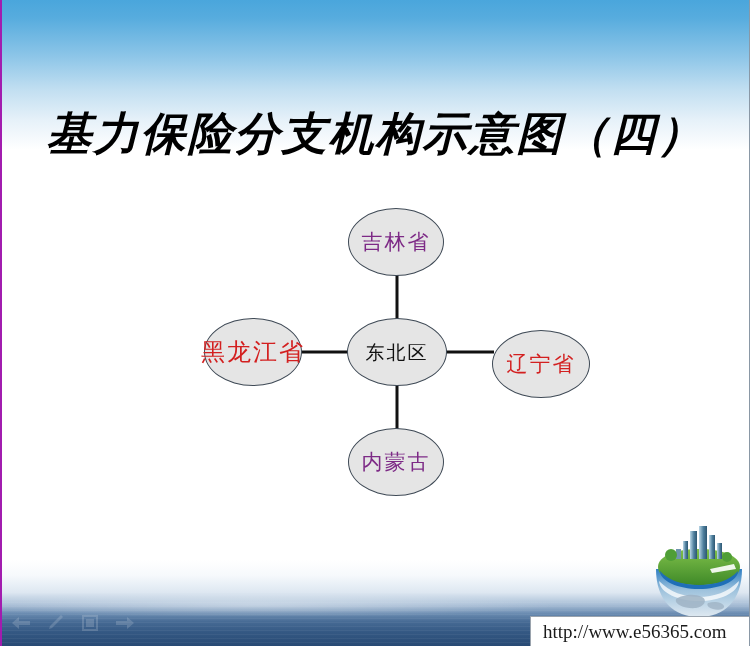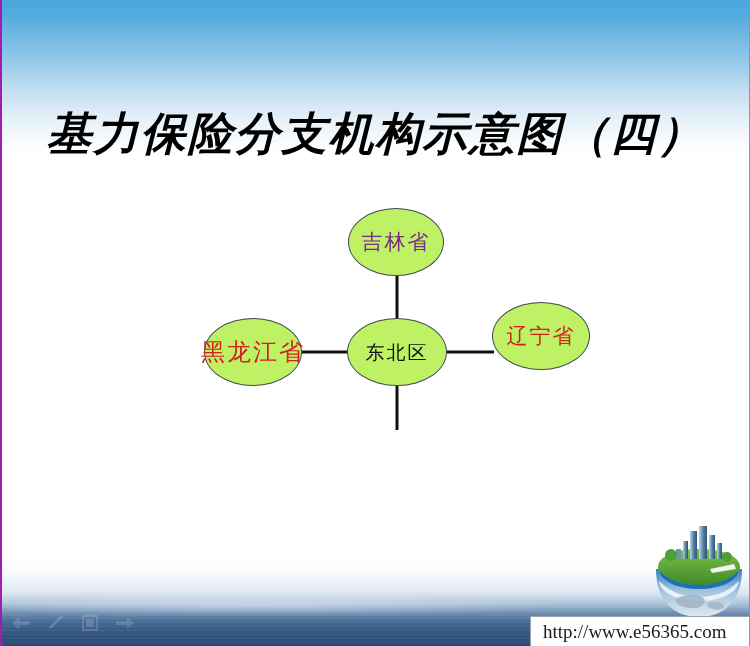--- a/index.html
+++ b/index.html
@@ -104,37 +104,37 @@
   }
   .connectors {
     position: absolute;
     left: 0; top: 0;
     width: 430px;
     height: 320px;
   }
   .node {
     position: absolute;
     border-radius: 50%;
-    background: #bef264;
+    background: #e5e5e5;
     border: 1px solid #3f4a56;
     box-sizing: border-box;
     display: flex;
     align-items: center;
     justify-content: center;
     font-family: "Liberation Serif", "DejaVu Serif", serif;
     font-size: 21px;
     letter-spacing: 2px;
     white-space: nowrap;
     line-height: 1;
   }
   .node-center { left: 165px; top: 128px; width: 100px; height: 68px; color: #111111; font-size: 19px; text-align: center; }
   .node-top    { left: 166px; top: 18px;  width: 96px;  height: 68px; color: #7d2a86; }
   .node-bottom { left: 166px; top: 238px; width: 96px;  height: 68px; color: #7d2a86; }
   .node-left   { left: 22px;  top: 128px; width: 98px;  height: 68px; color: #d32020; font-size: 24px; }
-  .node-right  { left: 310px; top: 112px; width: 98px;  height: 68px; color: #d32020; text-align: right; }
+  .node-right  { left: 310px; top: 140px; width: 98px;  height: 68px; color: #d32020; text-align: right; }
 
   
   .globe-logo {
     position: absolute;
     left: 648px;
     top: 523px;
     width: 98px;
     height: 96px;
   }
 
@@ -202,20 +202,23 @@
     </div>
 
     <div class="node node-center">
       <span>东北区</span>
     </div>
 
     <div class="node node-right">
       <span>辽宁省</span>
     </div>
 
+    <div class="node node-bottom">
+      <span>内蒙古</span>
+    </div>
 
   </div>
 
   <svg class="globe-logo" viewBox="0 0 98 96">
     <defs>
       <linearGradient id="gOcean" x1="0" y1="0" x2="0" y2="1">
         <stop offset="0%" stop-color="#2f7fc4"></stop>
         <stop offset="45%" stop-color="#9fc3dd"></stop>
         <stop offset="100%" stop-color="#dfe9f1"></stop>
       </linearGradient>

